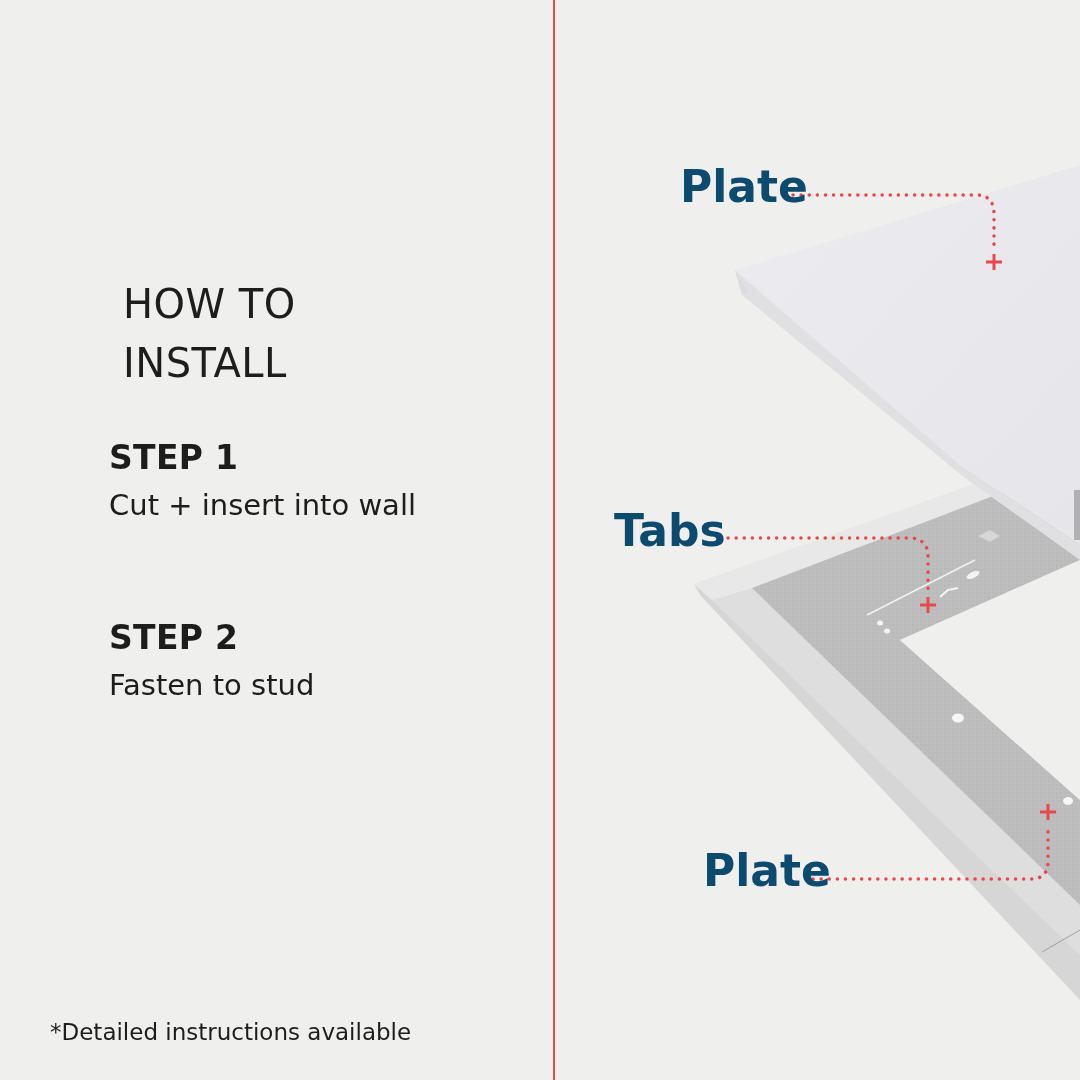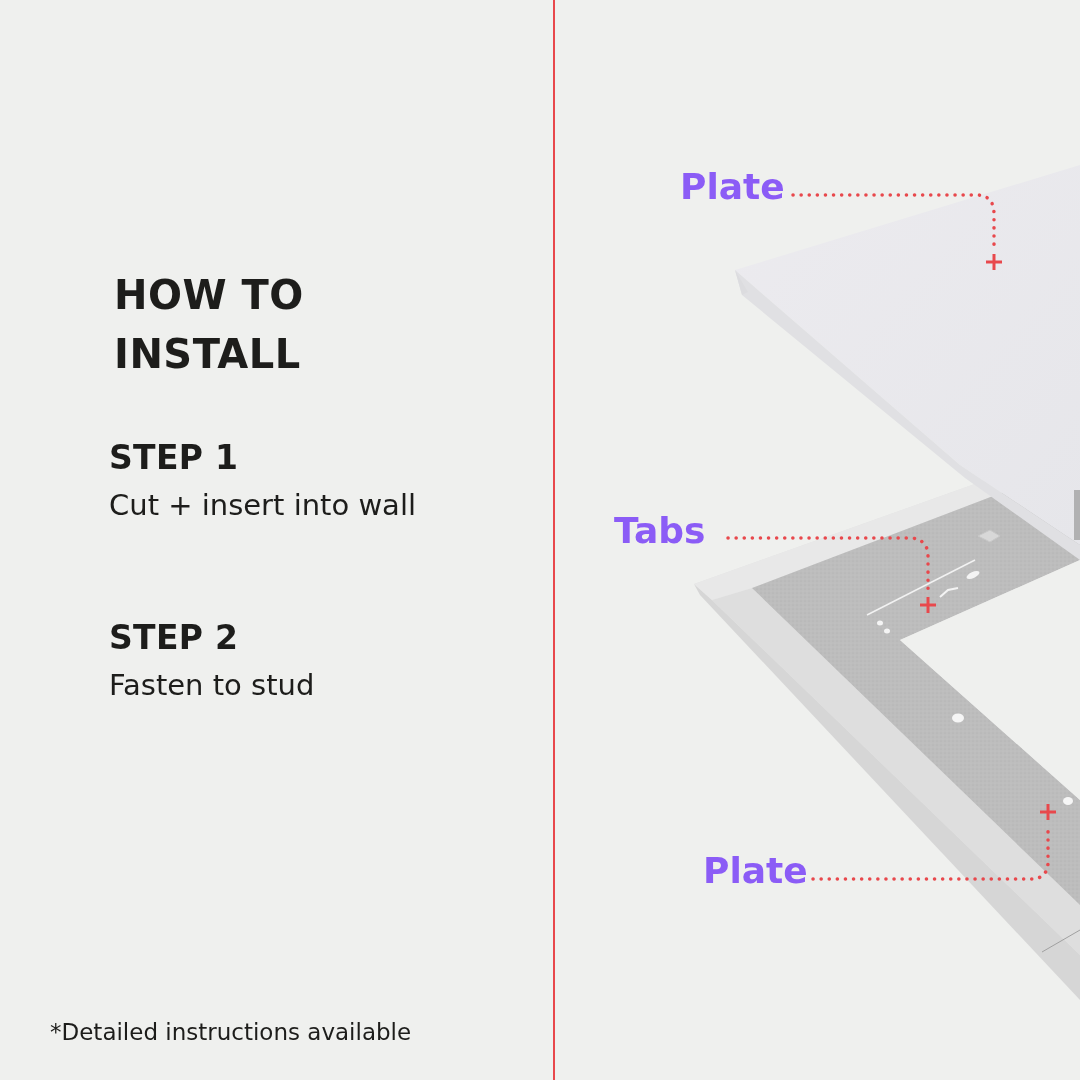--- a/index.html
+++ b/index.html
@@ -6,44 +6,44 @@
     body {
       width: 1080px; height: 1080px; overflow: hidden;
       background: #eff0ee;
       font-family: "DejaVu Sans", "Liberation Sans", sans-serif;
       color: #1d1d1b;
       position: relative;
     }
     .left-panel { position: absolute; left: 0; top: 0; width: 554px; height: 1080px; }
     .title {
       position: absolute; left: 110px; top: 262px;
-      font-size: 40px; font-weight: bold; line-height: 59px; letter-spacing: 0.5px;
-      margin: 4px;
+      font-size: 40px; font-weight: normal; line-height: 59px; letter-spacing: 0.5px;
+      margin: 13px;
     }
     .title span { display: block; }
     .step { position: absolute; left: 109px; }
     .step-heading { font-size: 33px; font-weight: bold; line-height: 40px; margin: 0; letter-spacing: 0.3px; }
     .step-text { font-size: 29px; line-height: 46px; margin: 4px 10px 0 0; font-weight: normal; }
     .step-text span { display: block; }
     .step1 { top: 438px; }
     .step2 { top: 618px; }
     .step3 { top: 744px; }
     .footnote {
       position: absolute; left: 50px; top: 1016px;
       font-size: 23px; line-height: 32px;
     }
     .divider {
       position: absolute; left: 553px; top: 0; width: 2px; height: 1080px;
       background: #e8484c;
     }
     .illustration { position: absolute; left: 555px; top: 0; width: 525px; height: 1080px; }
     .illustration svg { position: absolute; left: 0; top: 0; }
     .callout-label {
-      position: absolute; font-size: 36px; font-weight: bold; line-height: 40px;
-      color: #8b5cf6;
+      position: absolute; font-size: 44px; font-weight: bold; line-height: 40px;
+      color: #0c4a6e;
     }
     .label-plate { left: 125px; top: 167px; }
     .label-tabs { left: 59px; top: 511px; }
     .label-body { left: 148px; top: 851px; }
   </style>
 </head>
 <body>
 
 <div class="left-panel">
   <h1 class="title">

